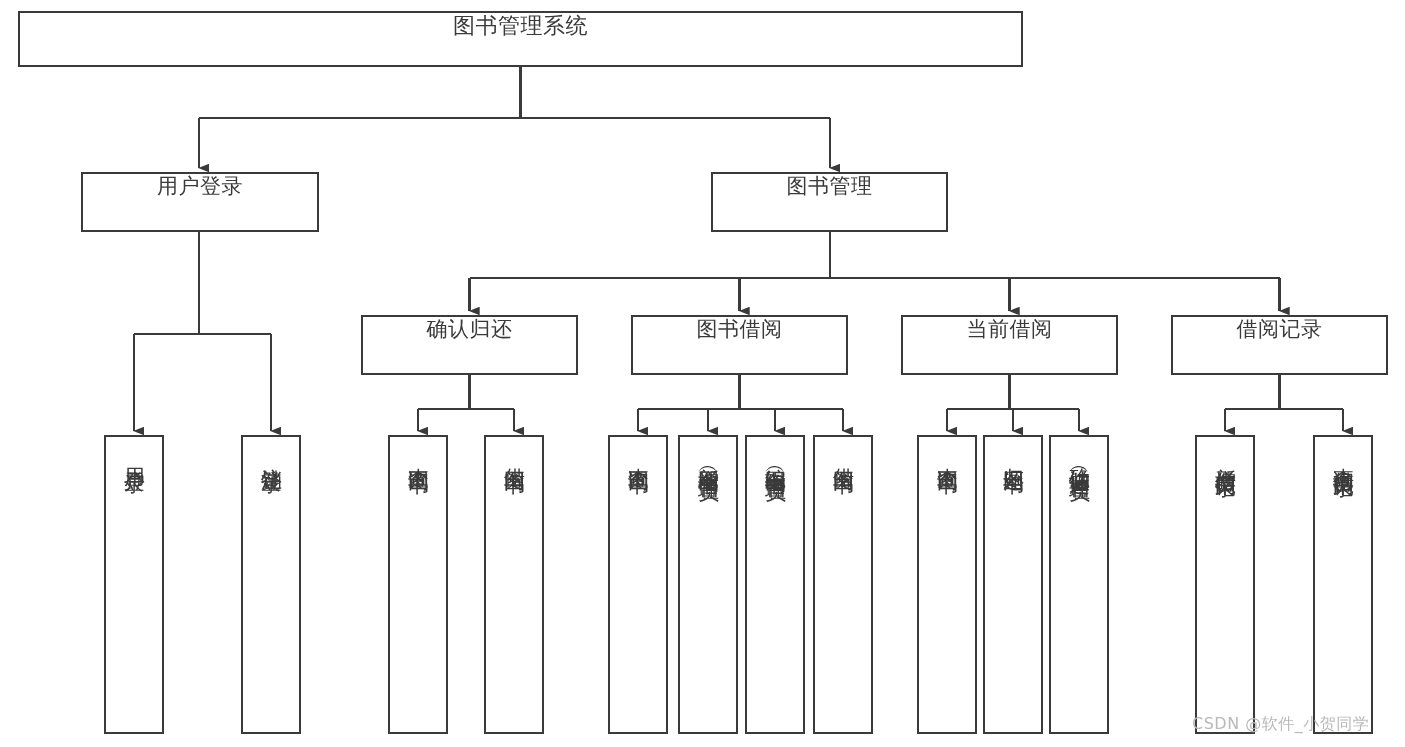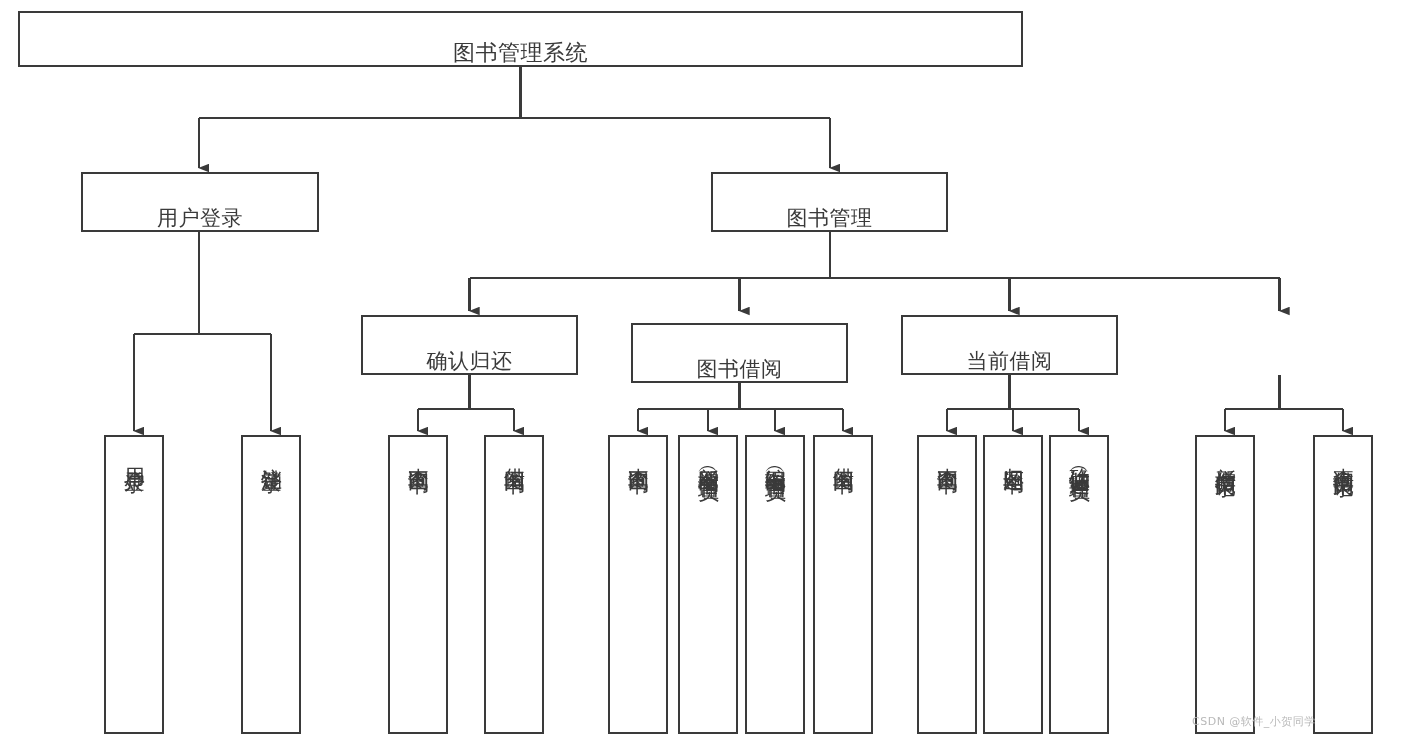--- a/index.html
+++ b/index.html
@@ -25,21 +25,21 @@
     top: 0;
     width: 1405px;
     height: 747px;
   }
   .node-box {
     position: absolute;
     box-sizing: border-box;
     border: 2px solid #3a3a3a;
     background: #ffffff;
     display: flex;
-    align-items: flex-end;
+    align-items: flex-start;
     justify-content: center;
     color: #3a3a3a;
   }
   .node-label {
     font-size: 21px;
     line-height: 1.15;
     letter-spacing: 0.5px;
     white-space: nowrap;
     color: #3a3a3a;
   }
@@ -54,21 +54,21 @@
   .node-box.vertical {
     align-items: flex-start;
     justify-content: center;
     padding-top: 14px;
   }
   .node-box.root .node-label { font-size: 22px; }
   .watermark {
     position: absolute;
     left: 1192px;
     top: 714px;
-    font-size: 11px;
+    font-size: 16px;
     color: #b9b9b9;
     white-space: nowrap;
     letter-spacing: 0.5px;
     font-family: "DejaVu Sans", "Liberation Sans", sans-serif;
   }
 </style>
 </head>
 <body>
 
 <div id="diagram-root">
@@ -132,25 +132,28 @@
   <div class="node-box" style="left:81px; top:172px; width:238px; height:60px;">
     <span class="node-label">用户登录</span>
   </div>
   <div class="node-box" style="left:711px; top:172px; width:237px; height:60px;">
     <span class="node-label">图书管理</span>
   </div>
 
   <div class="node-box" style="left:361px; top:315px; width:217px; height:60px;">
     <span class="node-label">确认归还</span>
   </div>
-  <div class="node-box" style="left:631px; top:315px; width:217px; height:60px;margin-top:8px;">
+  <div class="node-box" style="left:631px; top:315px; width:217px; height:60px;">
     <span class="node-label">图书借阅</span>
   </div>
   <div class="node-box" style="left:901px; top:315px; width:217px; height:60px;font-family:Liberation Serif, serif;">
     <span class="node-label">当前借阅</span>
+  </div>
+  <div class="node-box" style="left:1171px; top:315px; width:217px; height:60px;">
+    <span class="node-label">借阅记录</span>
   </div>
 
   <div class="node-box vertical" style="left:104px; top:435px; width:60px; height:299px;">
     <span class="node-label">用户登录</span>
   </div>
   <div class="node-box vertical" style="left:241px; top:435px; width:60px; height:299px;">
     <span class="node-label">注销登录</span>
   </div>
   <div class="node-box vertical" style="left:388px; top:435px; width:60px; height:299px;">
     <span class="node-label">查询图书</span>

